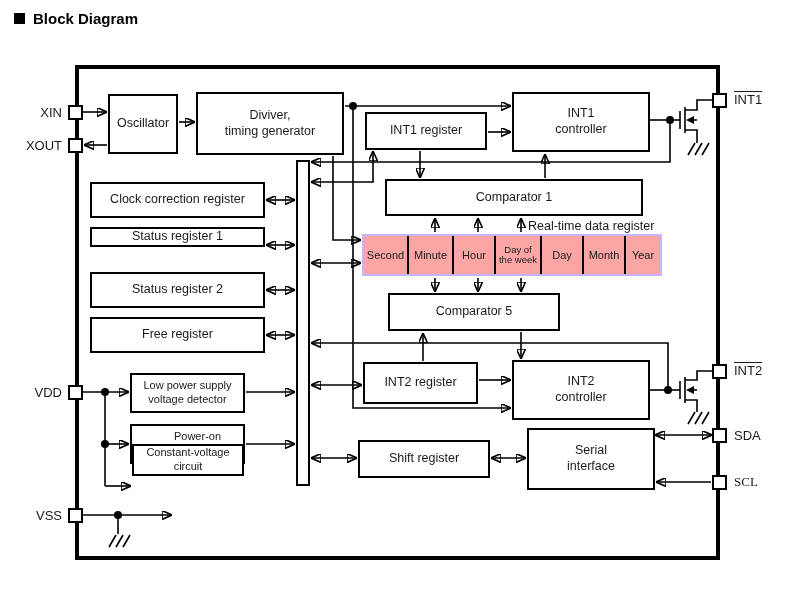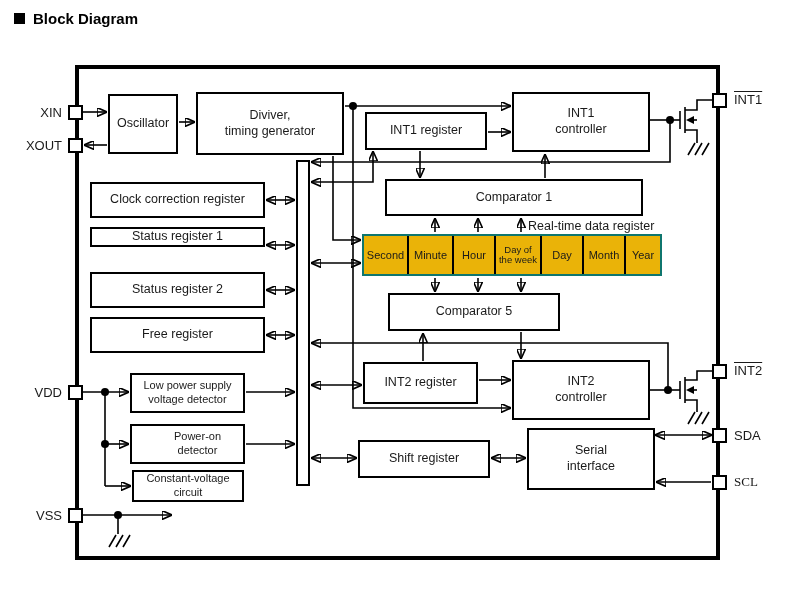--- a/index.html
+++ b/index.html
@@ -12,22 +12,22 @@
                 border:4px solid #000;box-sizing:border-box;background:transparent;}
   svg.wires{position:absolute;left:0;top:0;z-index:1;}
   svg.wires line, svg.wires path{stroke:#000;stroke-width:1.6;fill:none;}
   .box{position:absolute;border:2px solid #000;background:#fff;box-sizing:border-box;
        display:flex;align-items:center;justify-content:center;text-align:center;
        font-size:12.5px;line-height:1.25;z-index:2;}
   .box span{white-space:pre-line;}
   .box.small{font-size:11px;}
   .bus{position:absolute;left:296px;top:160px;width:14px;height:326px;
        border:2px solid #000;background:#fff;box-sizing:border-box;z-index:2;}
-  .rtc{position:absolute;left:362px;top:234px;width:300px;height:42px;border:2px solid #0f766e;
-       background:#eab308;box-sizing:border-box;display:flex;z-index:2;}
+  .rtc{position:absolute;left:362px;top:234px;width:300px;height:42px;border:2px solid #c4b5fd;
+       background:#fca5a5;box-sizing:border-box;display:flex;z-index:2;}
   .rtc .cell{border-right:2px solid #000;box-sizing:border-box;display:flex;align-items:center;
              justify-content:center;text-align:center;font-size:11px;line-height:1.1;
              white-space:pre-line;}
   .rtc .cell:last-child{border-right:none;}
   .rtc-label{position:absolute;left:528px;top:219px;font-size:12.5px;z-index:2;}
   .pin{position:absolute;width:15px;height:15px;border:2px solid #000;background:#fff;
        box-sizing:border-box;z-index:3;}
   .pin-label{position:absolute;font-size:13px;z-index:3;}
   .pin-label.right{left:734px;}
   .pin-label.lft{text-align:right;width:46px;}
@@ -176,21 +176,21 @@
       <span>Free register</span>
     </div>
   <div class="box small" style="left:130px;top:373px;width:115px;height:40px;">
       <span>Low power supply
 voltage detector</span>
     </div>
   <div class="box small" style="left:130px;top:424px;width:115px;height:40px;padding-left:20px;">
       <span>Power-on
 detector</span>
     </div>
-  <div class="box small" style="left:132px;top:470px;width:112px;height:32px;">
+  <div class="box small" style="left:132px;top:444px;width:112px;height:32px;">
       <span>Constant-voltage
 circuit</span>
     </div>
   <div class="box" style="left:358px;top:440px;width:132px;height:38px;">
       <span>Shift register</span>
     </div>
   <div class="box" style="left:527px;top:428px;width:128px;height:62px;">
       <span>Serial
 interface</span>
     </div>

